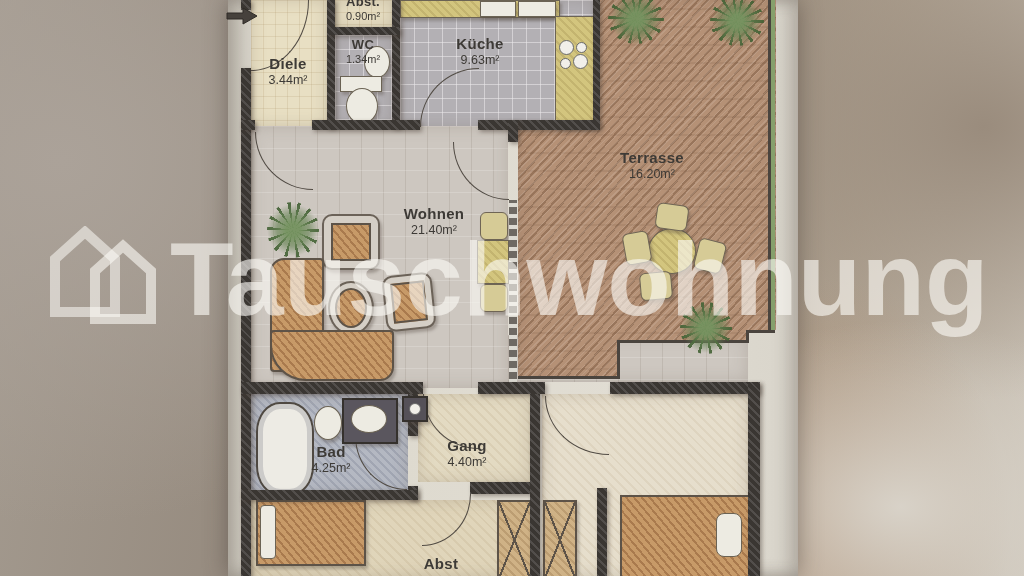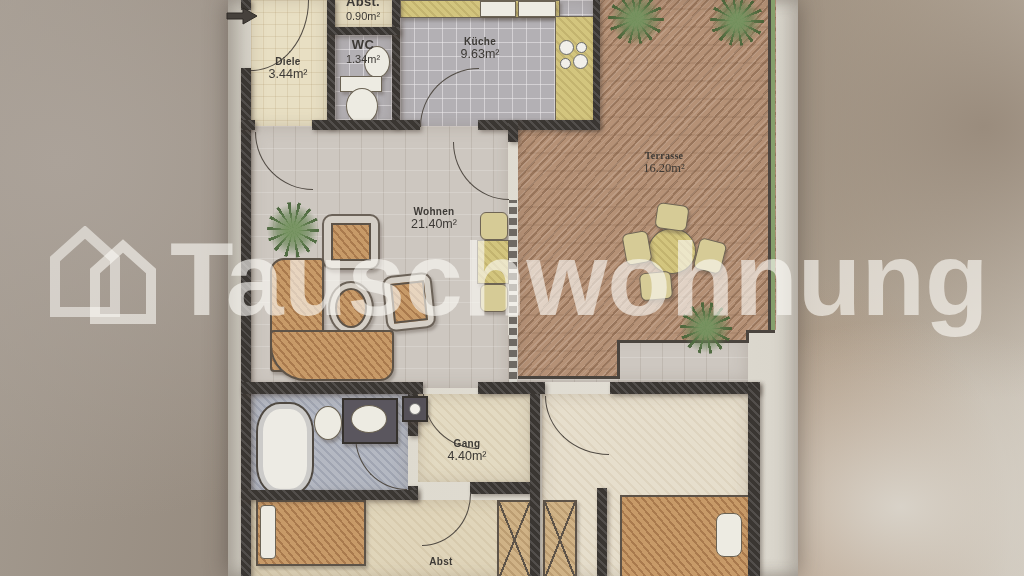--- a/index.html
+++ b/index.html
@@ -41,21 +41,21 @@
       repeating-linear-gradient(0deg,rgba(90,60,40,.10) 0 2px,transparent 2px 18px);}
   .f-bad{background-color:var(--bath-floor,#b4b8c2);background-image:
       repeating-linear-gradient(45deg,rgba(85,92,115,.20) 0 2px,transparent 2px 6px);}
   .f-beige{background-color:var(--hall-floor,#e3dac2);background-image:
       repeating-linear-gradient(45deg,rgba(165,140,100,.14) 0 2px,transparent 2px 7px);}
   .f-schlaf{background-color:var(--bedroom-floor,#e6decc);background-image:
       repeating-linear-gradient(45deg,rgba(165,140,100,.12) 0 2px,transparent 2px 7px);}
   .f-kind{background-color:#e0d5ba;background-image:
       repeating-linear-gradient(45deg,rgba(165,140,100,.14) 0 2px,transparent 2px 7px);}
   .room-label{position:absolute;text-align:center;color:#3d3a36;z-index:6;line-height:1.12;}
-  .room-label .nm{font-weight:700;font-size:10px;letter-spacing:.3px;}
+  .room-label .nm{font-weight:700;font-size:15px;letter-spacing:.3px;}
   .room-label .ar{font-size:12.5px;font-weight:400;}
   .room-label.sm .nm{font-size:13px;}
   .room-label.sm .ar{font-size:11px;}
   .arc{position:absolute;z-index:3;}
   .arc.bl{border-left:1.6px solid #504a43;border-bottom:1.6px solid #504a43;border-bottom-left-radius:100% 100%;}
   .arc.br{border-right:1.6px solid #504a43;border-bottom:1.6px solid #504a43;border-bottom-right-radius:100% 100%;}
   .arc.tl{border-top:1.6px solid #504a43;border-left:1.6px solid #504a43;border-top-left-radius:100% 100%;}
   .furn{position:absolute;z-index:3;box-shadow:2px 3px 3px rgba(80,70,60,.35);}
   .wood{background-color:var(--wood-furniture,#c79a68);border:2px solid #5d5348;
       background-image:repeating-linear-gradient(50deg,rgba(120,70,35,.38) 0 2px,transparent 2px 6px);}
@@ -203,27 +203,31 @@
       <div class="ar">0.90m²</div>
     </div>
     <div class="room-label sm" style="left:106px;top:38px;width:58px;">
       <div class="nm">WC</div>
       <div class="ar">1.34m²</div>
     </div>
     <div class="room-label" style="left:200px;top:36px;width:104px;">
       <div class="nm">Küche</div>
       <div class="ar">9.63m²</div>
     </div>
-    <div class="room-label" style="left:376px;top:150px;width:120px;font-family:Liberation Serif, serif;">
+    <div class="room-label" style="left:364px;top:150px;width:120px;">
       <div class="nm">Terrasse</div>
       <div class="ar">16.20m²</div>
     </div>
     <div class="room-label" style="left:151px;top:206px;width:110px;">
       <div class="nm">Wohnen</div>
       <div class="ar">21.40m²</div>
+    </div>
+    <div class="room-label" style="left:60px;top:444px;width:86px;">
+      <div class="nm">Bad</div>
+      <div class="ar">4.25m²</div>
     </div>
     <div class="room-label" style="left:196px;top:438px;width:86px;">
       <div class="nm">Gang</div>
       <div class="ar">4.40m²</div>
     </div>
     <div class="room-label" style="left:170px;top:556px;width:86px;">
       <div class="nm">Abst</div>
     </div>
   </div>
 

